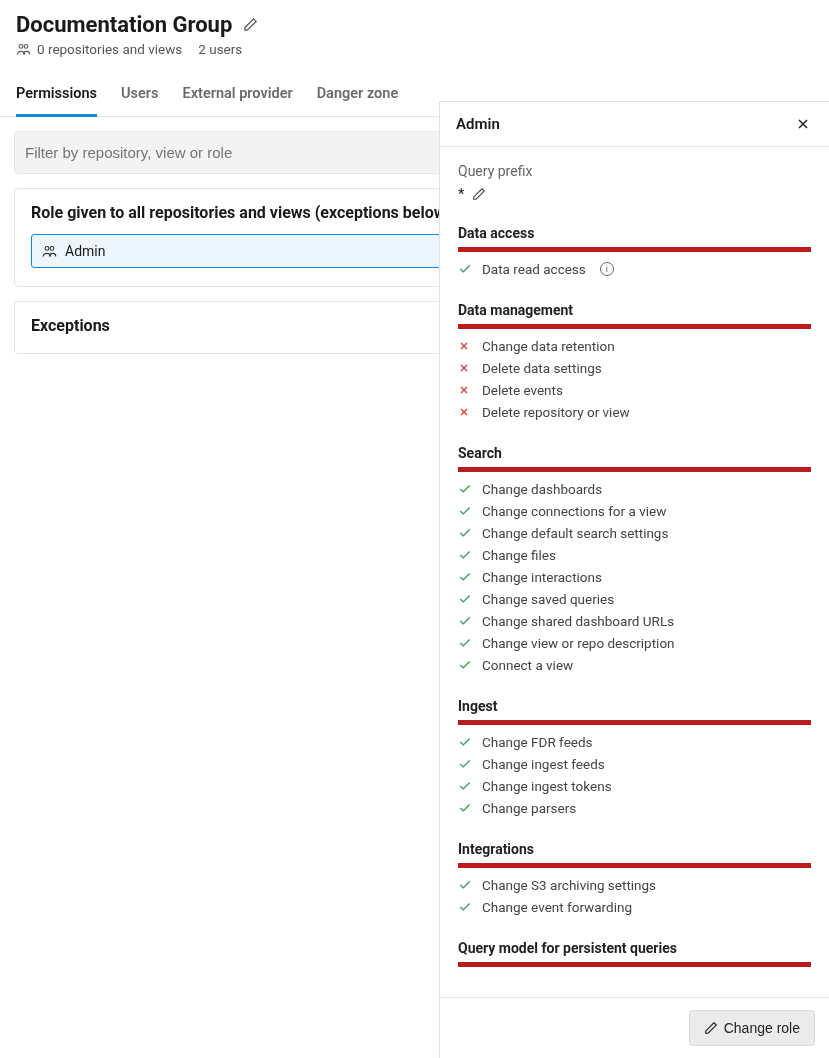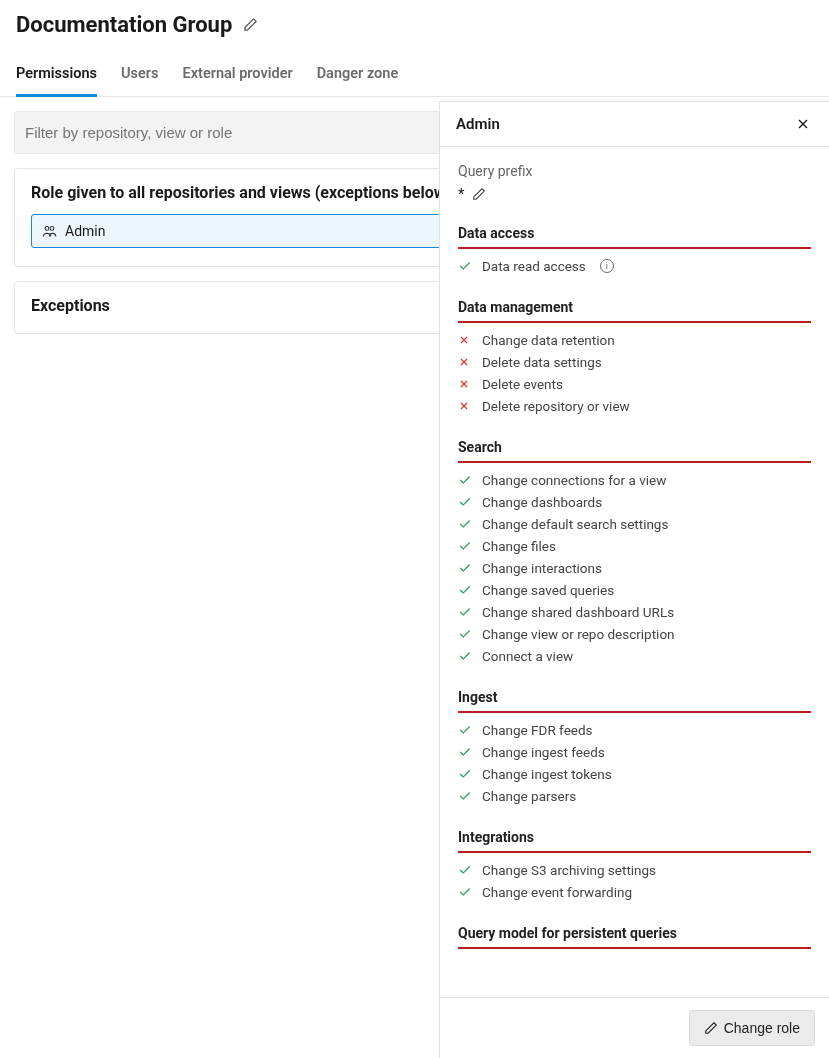--- a/index.html
+++ b/index.html
@@ -146,21 +146,21 @@
     align-items: center;
     gap: 8px;
     font-size: 15px;
     margin-bottom: 22px;
   }
   .perm-section-title {
     font-size: 14px;
     font-weight: 700;
     color: #222;
     padding-bottom: 6px;
-    border-bottom: 2px solid #b91c1c;
+    border-bottom: 5px solid #b91c1c;
     margin-top: 4px;
   }
   .perm-list {
     padding: 6px 0 18px 0;
   }
   .perm-item {
     display: flex;
     align-items: center;
     gap: 10px;
     padding: 3px 0;
@@ -206,20 +206,34 @@
 <body>
 
 <div class="page-header">
   <div class="title-row">
     <h1 class="page-title">Documentation Group</h1>
     <span class="pencil-btn">
       <svg width="15" height="15" viewBox="0 0 24 24" fill="none" stroke="currentColor" stroke-width="2">
           <path d="M17 3l4 4L7 21H3v-4L17 3z"></path>
         </svg>
     </span>
+  </div>
+  <div class="meta-row">
+    <div class="meta-item">
+      <svg width="15" height="15" viewBox="0 0 24 24" fill="none" stroke="#555" stroke-width="1.8">
+          <circle cx="8" cy="7" r="3"></circle>
+          <circle cx="16" cy="7" r="3"></circle>
+          <path d="M2 20c0-3 3-5 6-5s6 2 6 5"></path>
+          <path d="M12 20c0-3 2-5 5-5s5 2 5 5"></path>
+        </svg>
+      <span>0 repositories and views</span>
+    </div>
+    <div class="meta-item">
+      <span>2 users</span>
+    </div>
   </div>
 </div>
 
 <div class="tabs" id="tabs-container">
     <div class="tab active">Permissions</div>
     <div class="tab">Users</div>
     <div class="tab">External provider</div>
     <div class="tab">Danger zone</div>
   </div>
 
@@ -314,29 +328,29 @@
           </div>
         </div>
         <div class="perm-section-title">Search</div>
         <div class="perm-list">
           <div class="perm-item">
             <span class="icon-check">
               <svg width="14" height="14" viewBox="0 0 24 24" fill="none" stroke="currentColor" stroke-width="2.2">
                 <path d="M20 6L9 17l-5-5"></path>
               </svg>
             </span>
+            <span>Change dashboards</span>
+          </div>
+          <div class="perm-item">
+            <span class="icon-check">
+              <svg width="14" height="14" viewBox="0 0 24 24" fill="none" stroke="currentColor" stroke-width="2.2">
+                <path d="M20 6L9 17l-5-5"></path>
+              </svg>
+            </span>
             <span>Change connections for a view</span>
-          </div>
-          <div class="perm-item">
-            <span class="icon-check">
-              <svg width="14" height="14" viewBox="0 0 24 24" fill="none" stroke="currentColor" stroke-width="2.2">
-                <path d="M20 6L9 17l-5-5"></path>
-              </svg>
-            </span>
-            <span>Change dashboards</span>
           </div>
           <div class="perm-item">
             <span class="icon-check">
               <svg width="14" height="14" viewBox="0 0 24 24" fill="none" stroke="currentColor" stroke-width="2.2">
                 <path d="M20 6L9 17l-5-5"></path>
               </svg>
             </span>
             <span>Change default search settings</span>
           </div>
           <div class="perm-item">

